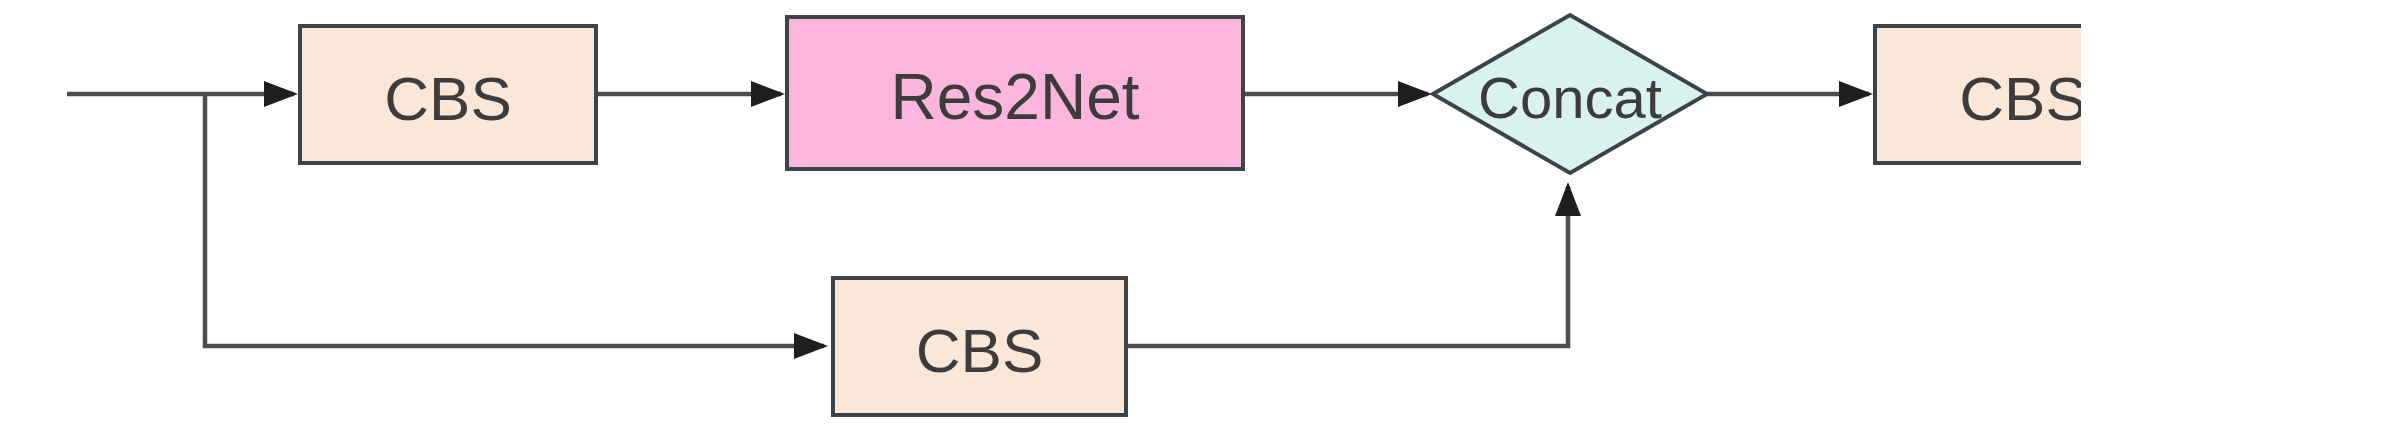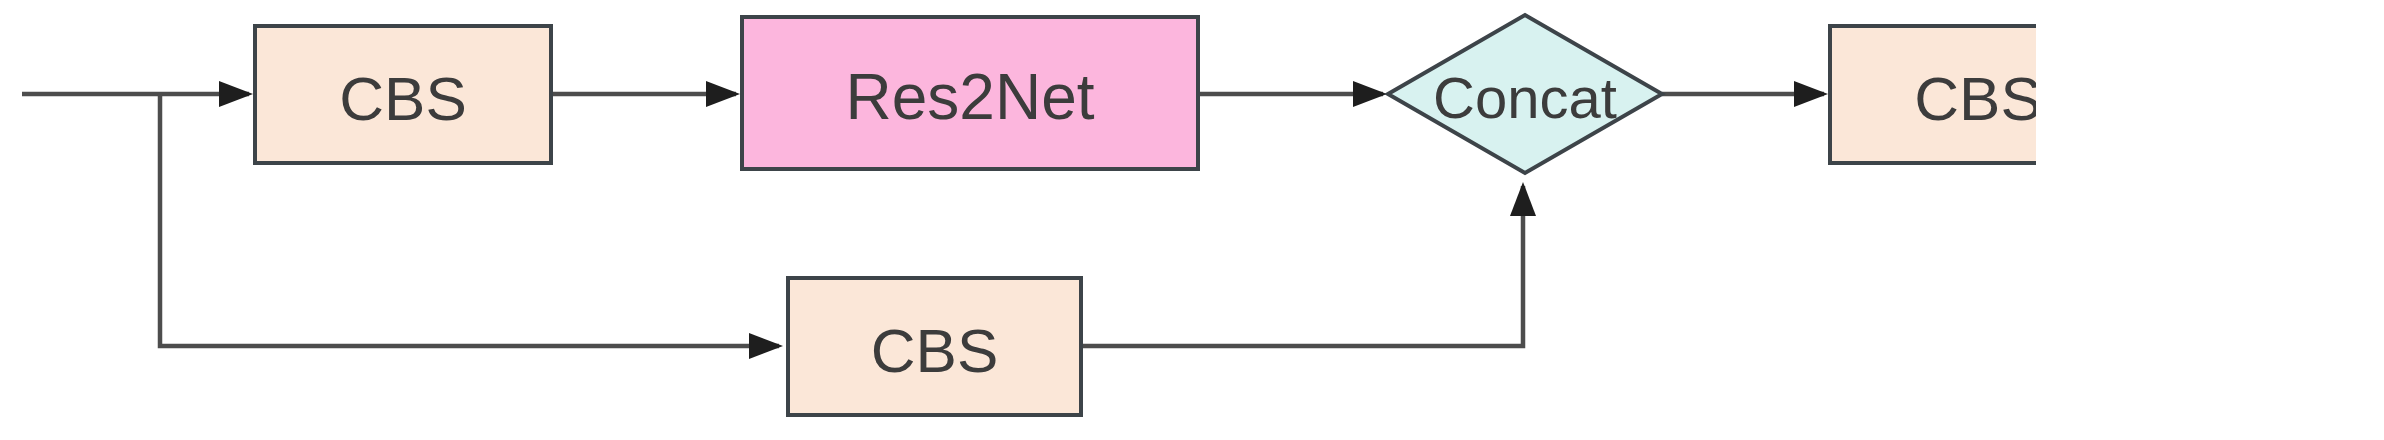--- a/index.html
+++ b/index.html
@@ -3,20 +3,21 @@
 <meta charset="utf-8">
 <style>
   html, body { margin: 0; padding: 0; background: #ffffff; }
   .stage {
     position: relative;
     width: 2036px;
     height: 440px;
     background: #ffffff;
     font-family: "Liberation Sans", sans-serif;
     overflow: hidden;
+    padding-left: 45px;
   }
   svg { display: block; }
   svg text {
     font-family: "Liberation Sans", sans-serif;
     text-anchor: middle;
     user-select: none;
   }
 </style>
 </head>
 <body>

